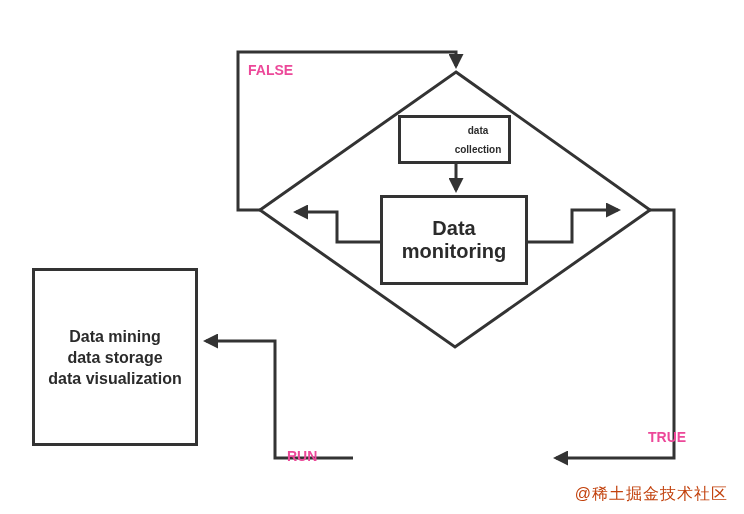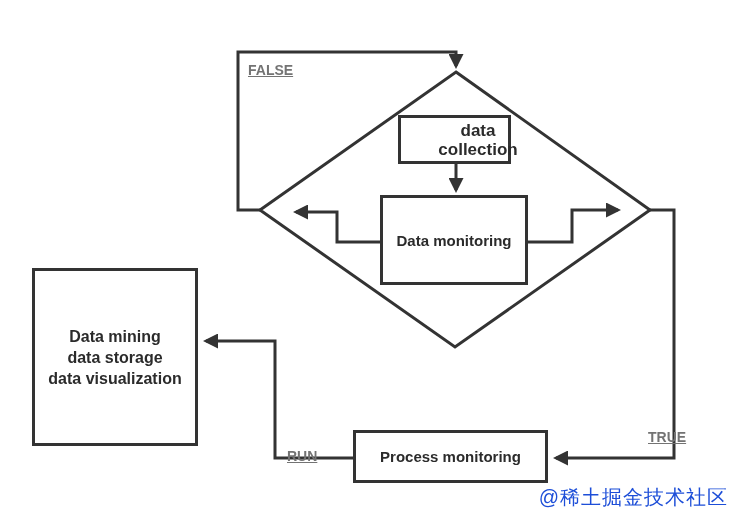--- a/index.html
+++ b/index.html
@@ -24,49 +24,48 @@
     display: flex;
     align-items: center;
     justify-content: center;
     text-align: center;
     color: #2b2b2b;
     font-weight: 600;
     white-space: pre-line;
   }
   .node-data-collection {
     left: 398px; top: 115px; width: 113px; height: 49px;
-    font-size: 17px; line-height: 19px; padding-left: 47px;
+    font-size: 10px; line-height: 19px; padding-left: 47px;
   }
   .node-data-monitoring {
     left: 380px; top: 195px; width: 148px; height: 90px;
-    font-size: 15px;
+    font-size: 20px;
   }
   .node-data-mining {
     left: 32px; top: 268px; width: 166px; height: 178px;
     font-size: 16px; line-height: 21px;
   }
   .node-process-monitoring {
     left: 353px; top: 430px; width: 195px; height: 53px;
     font-size: 15px;
   }
   .edge-label {
     position: absolute;
-    color: #737373;
+    color: #ec4899;
     font-weight: 600;
     font-size: 14px;
-    text-decoration: underline;
   }
   .label-false { left: 248px; top: 62px; }
   .label-true  { left: 648px; top: 429px; }
   .label-run   { left: 287px; top: 436px; margin-top: 12px; }
   .watermark {
     position: absolute;
     right: 16px; top: 484px;
-    color: #1d4ed8;
-    font-size: 20px;
+    color: #c2410c;
+    font-size: 16px;
     font-weight: 400;
     letter-spacing: 1px;
   }
 </style>
 </head>
 <body>
 
 <div id="canvas">
 
   <svg id="connector-layer" viewBox="0 0 744 514" xmlns="http://www.w3.org/2000/svg">
@@ -93,21 +92,20 @@
 
   <div class="node node-data-collection">data
 collection</div>
 
   <div class="node node-data-monitoring">Data monitoring</div>
 
   <div class="node node-data-mining">Data mining
 data storage
 data visualization</div>
 
-  <div class="node node-process-monitoring">Process monitoring</div>
 
   <span class="edge-label label-false">FALSE</span>
 
   <span class="edge-label label-true">TRUE</span>
 
   <span class="edge-label label-run">RUN</span>
 
   <span class="watermark">@稀土掘金技术社区</span>
 
 </div>

